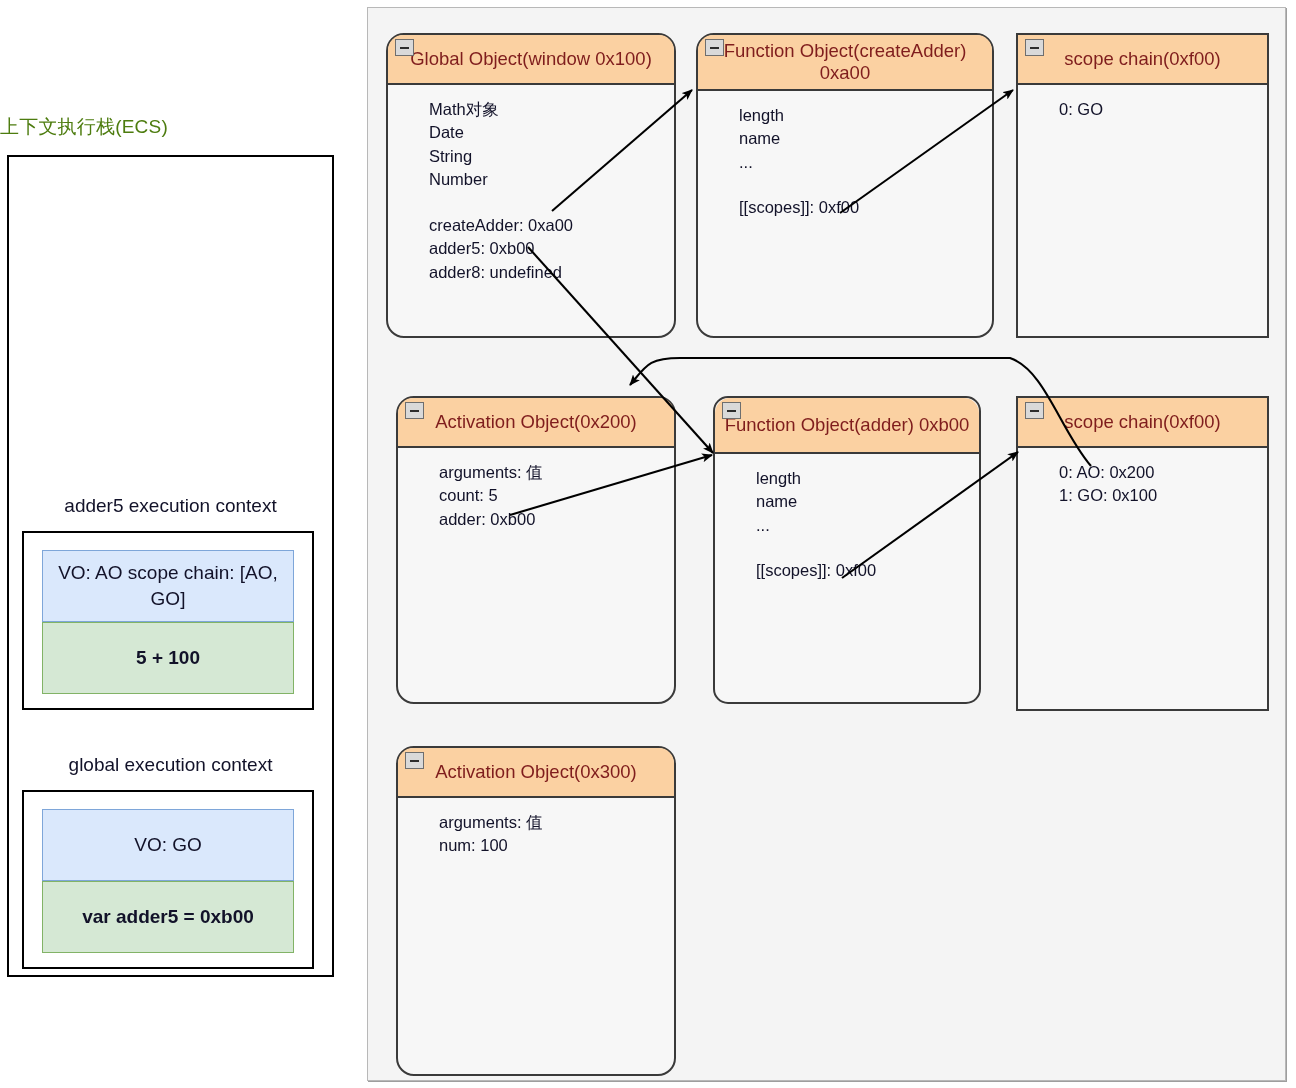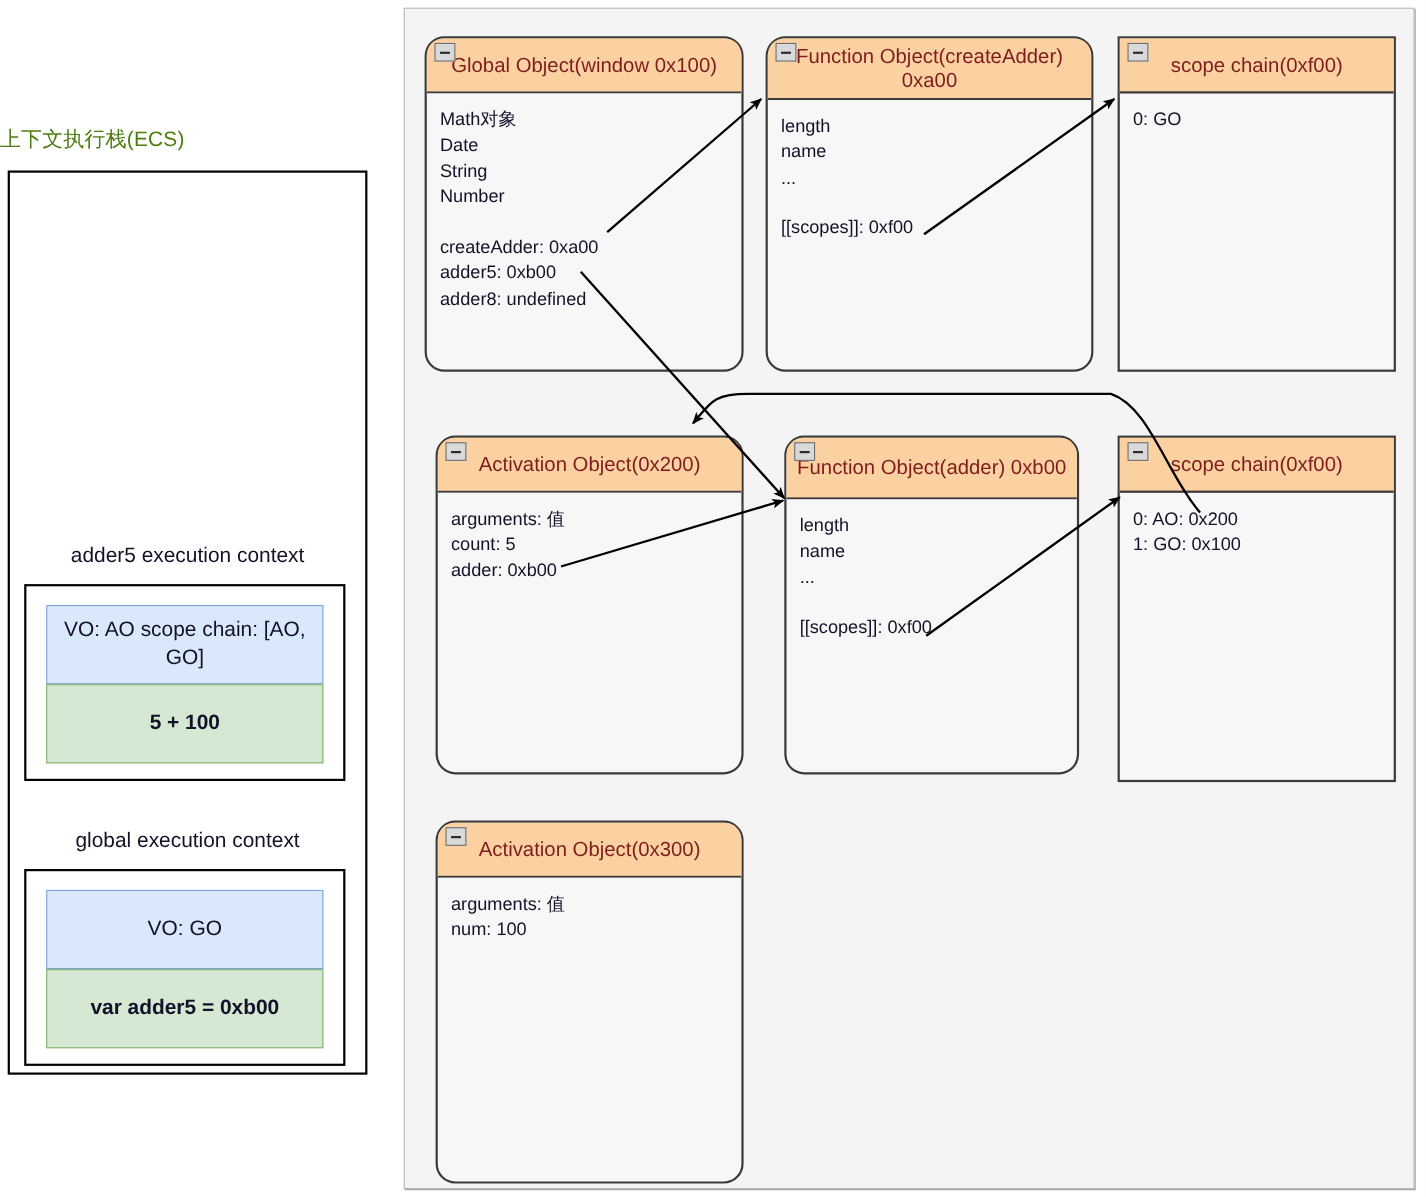--- a/index.html
+++ b/index.html
@@ -125,30 +125,31 @@
     width: 9px; height: 2px;
     background: #2c2c2c;
   }
 
   .obj-body {
     padding: 13px 0 0 12px;
     font-size: 16.5px;
     line-height: 1.42;
     color: #121229;
     white-space: pre-line;
+    margin-left: 29px;
   }
   .obj-body .gap { display: block; height: 22px; }
 
   
   #go-box        { left: 18px;  top: 25px;  width: 290px; height: 305px; }
   #fo-create-box { left: 328px; top: 25px;  width: 298px; height: 305px; }
   #sc-top-box    { left: 648px; top: 25px;  width: 253px; height: 305px; }
 
   #ao-200-box    { left: 28px;  top: 388px; width: 280px; height: 308px; }
-  #fo-adder-box  { left: 345px; top: 388px; width: 268px; height: 308px; }
+  #fo-adder-box  { left: 345px; top: 388px; width: 268px; height: 308px; border-radius: 15px; }
   #sc-bot-box    { left: 648px; top: 388px; width: 253px; height: 315px; }
 
   #ao-300-box    { left: 28px;  top: 738px; width: 280px; height: 330px; }
 
   
   #arrow-layer {
     position: absolute;
     left: 0; top: 0;
     width: 1296px; height: 1088px;
     pointer-events: none;

